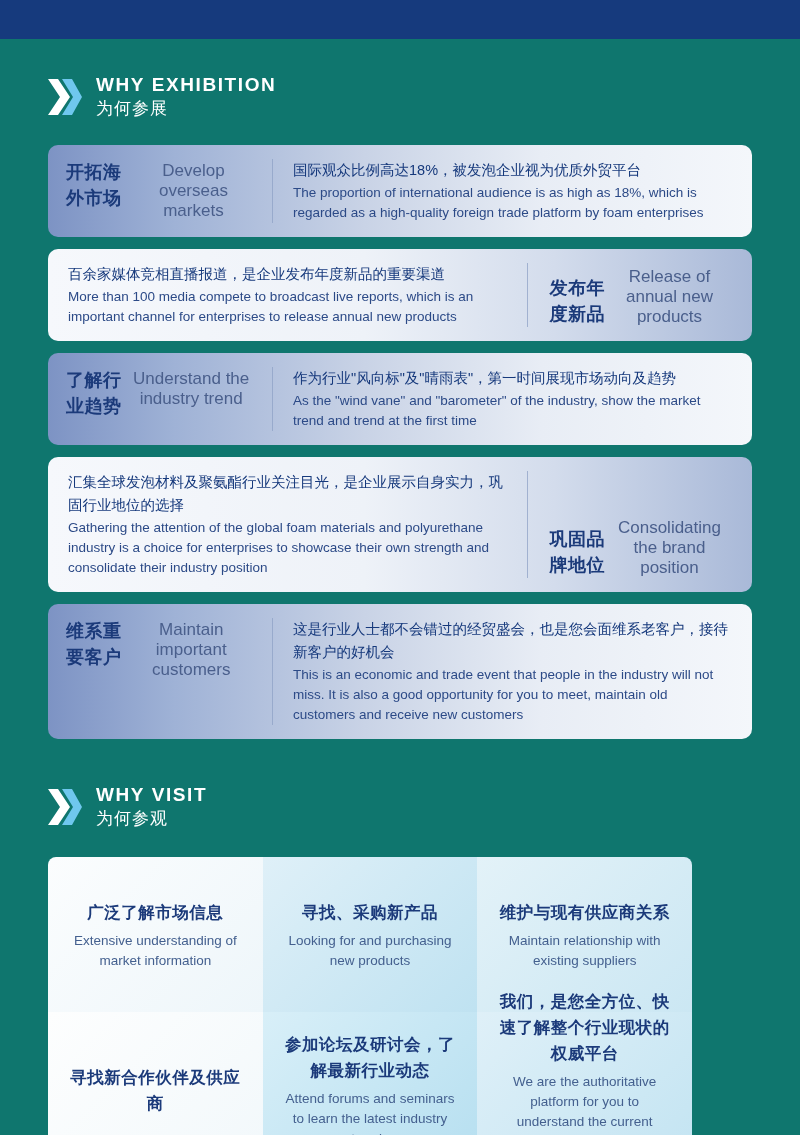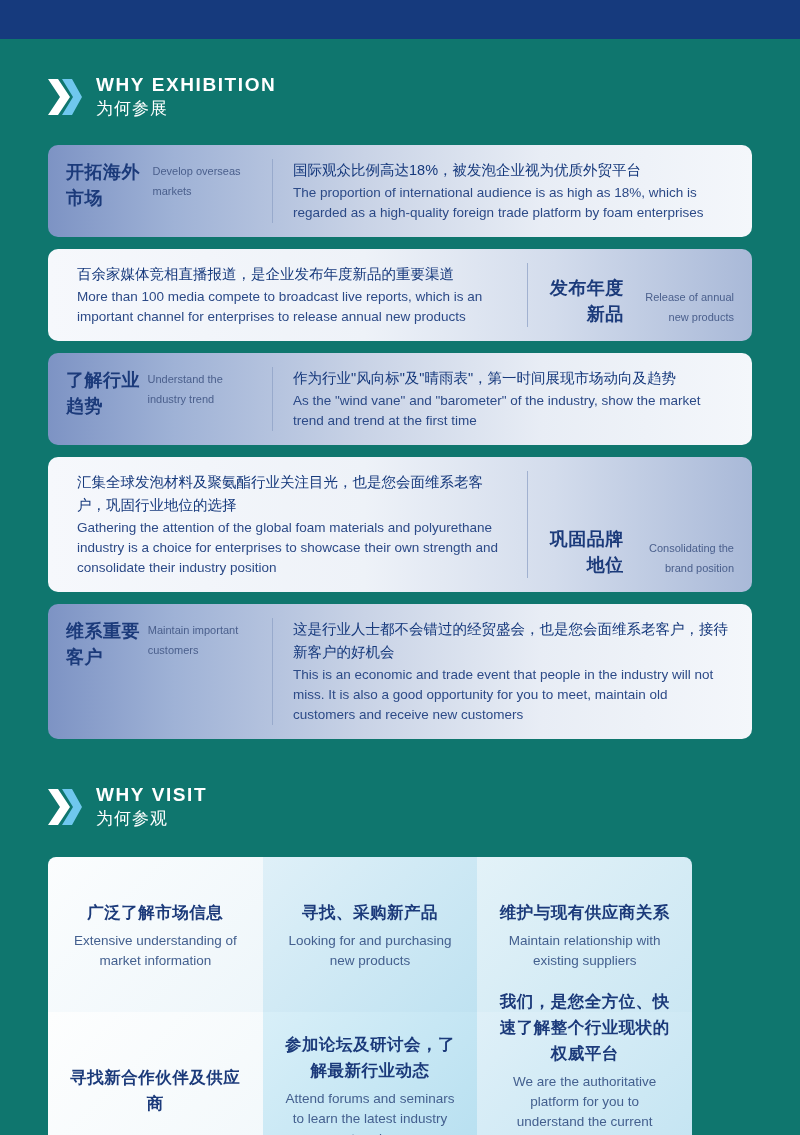--- a/index.html
+++ b/index.html
@@ -56,44 +56,44 @@
     overflow: hidden;
     min-height: 88px;
   }
   
   .row.left-title {
     background: linear-gradient(to right, #7d93c4 0%, #9fb2d6 18%, #c9d3e6 45%, #e8edf5 70%, #f4f7fb 100%);
   }
   
   .row.right-title {
     background: linear-gradient(to right, #f6f8fc 0%, #eef2f8 45%, #d3dcec 72%, #a9b9d8 100%);
-    padding-left: 9px;
   }
 
   .title-cell {
     width: 224px;
     flex: 0 0 224px;
     display: flex;
     flex-direction: row;
     justify-content: center;
     padding: 14px 18px;
   }
   .title-cell.right { text-align: right; align-items: flex-end; }
   .title-cn {
     color: #1b3a7a;
     font-size: 18px;
     font-weight: bold;
     line-height: 26px;
     letter-spacing: 0.5px;
   }
   .title-en {
     color: #4a5f8c;
-    font-size: 11px;
+    font-size: 17px;
     line-height: 20px;
     margin-top: 2px;
+    text-align: center;
   }
 
   .divider {
     width: 1px;
     background: #8fa2c6;
     margin: 14px 0;
     flex: 0 0 1px;
     opacity: .75;
   }
 
@@ -215,21 +215,21 @@
         </div>
         <div class="divider"></div>
         <div class="body-cell">
           <div class="body-cn">作为行业"风向标"及"晴雨表"，第一时间展现市场动向及趋势</div>
           <div class="body-en">As the "wind vane" and "barometer" of the industry, show the market trend and trend at the first time</div>
         </div>
       </div>
 
       <div class="row right-title">
         <div class="body-cell">
-          <div class="body-cn">汇集全球发泡材料及聚氨酯行业关注目光，也是您会面维系老客户，巩固行业地位的选择</div>
+          <div class="body-cn">汇集全球发泡材料及聚氨酯行业关注目光，是企业展示自身实力，巩固行业地位的选择</div>
           <div class="body-en">Gathering the attention of the global foam materials and polyurethane industry is a choice for enterprises to showcase their own strength and consolidate their industry position</div>
         </div>
         <div class="divider"></div>
         <div class="title-cell right">
           <div class="title-cn">巩固品牌地位</div>
           <div class="title-en">Consolidating the brand position</div>
         </div>
       </div>
 
       <div class="row left-title">

